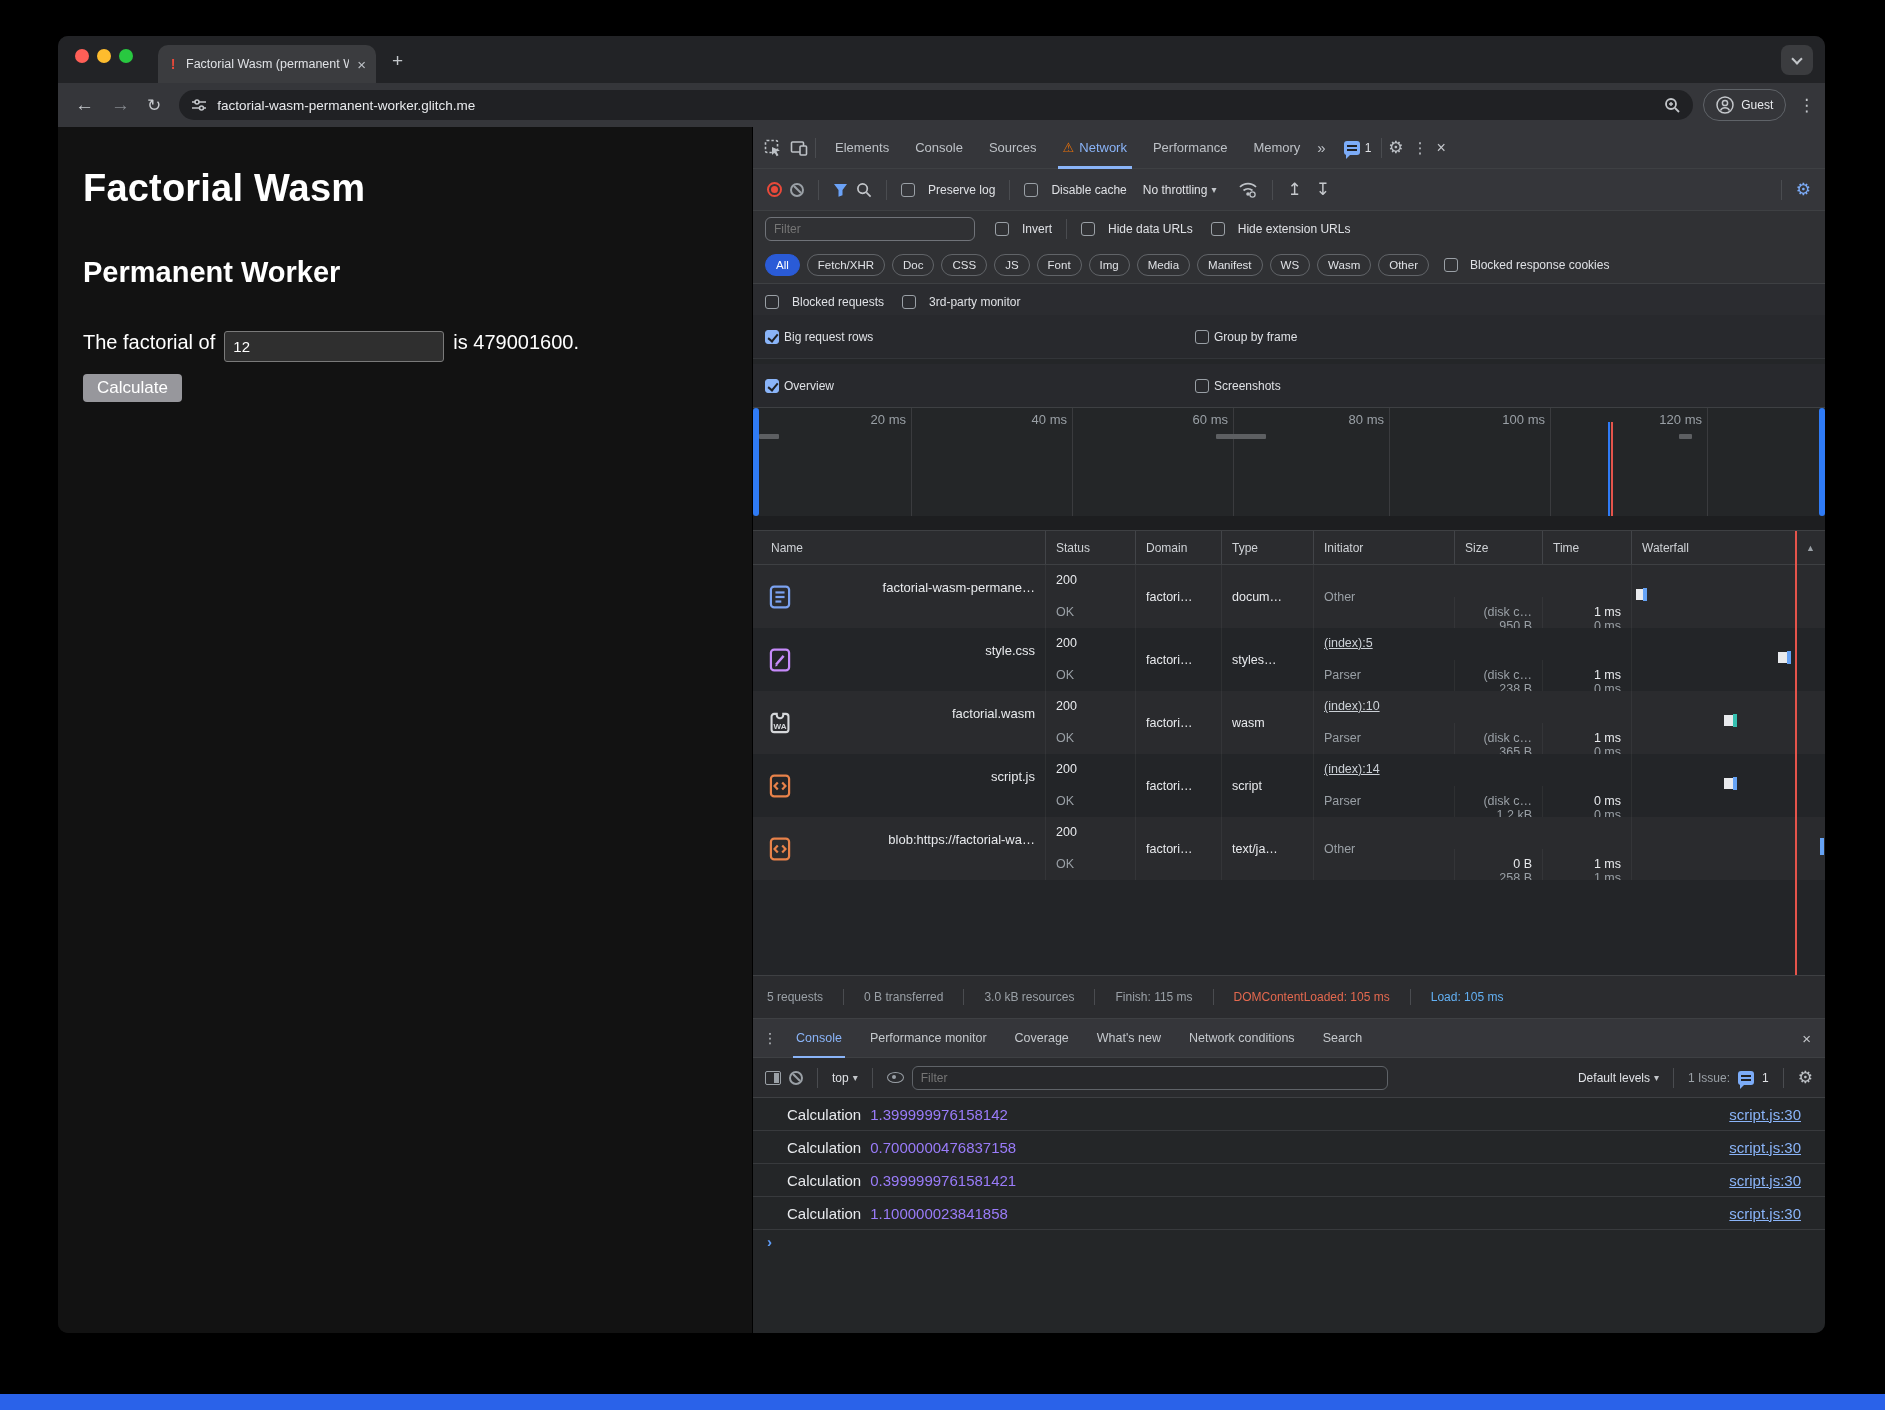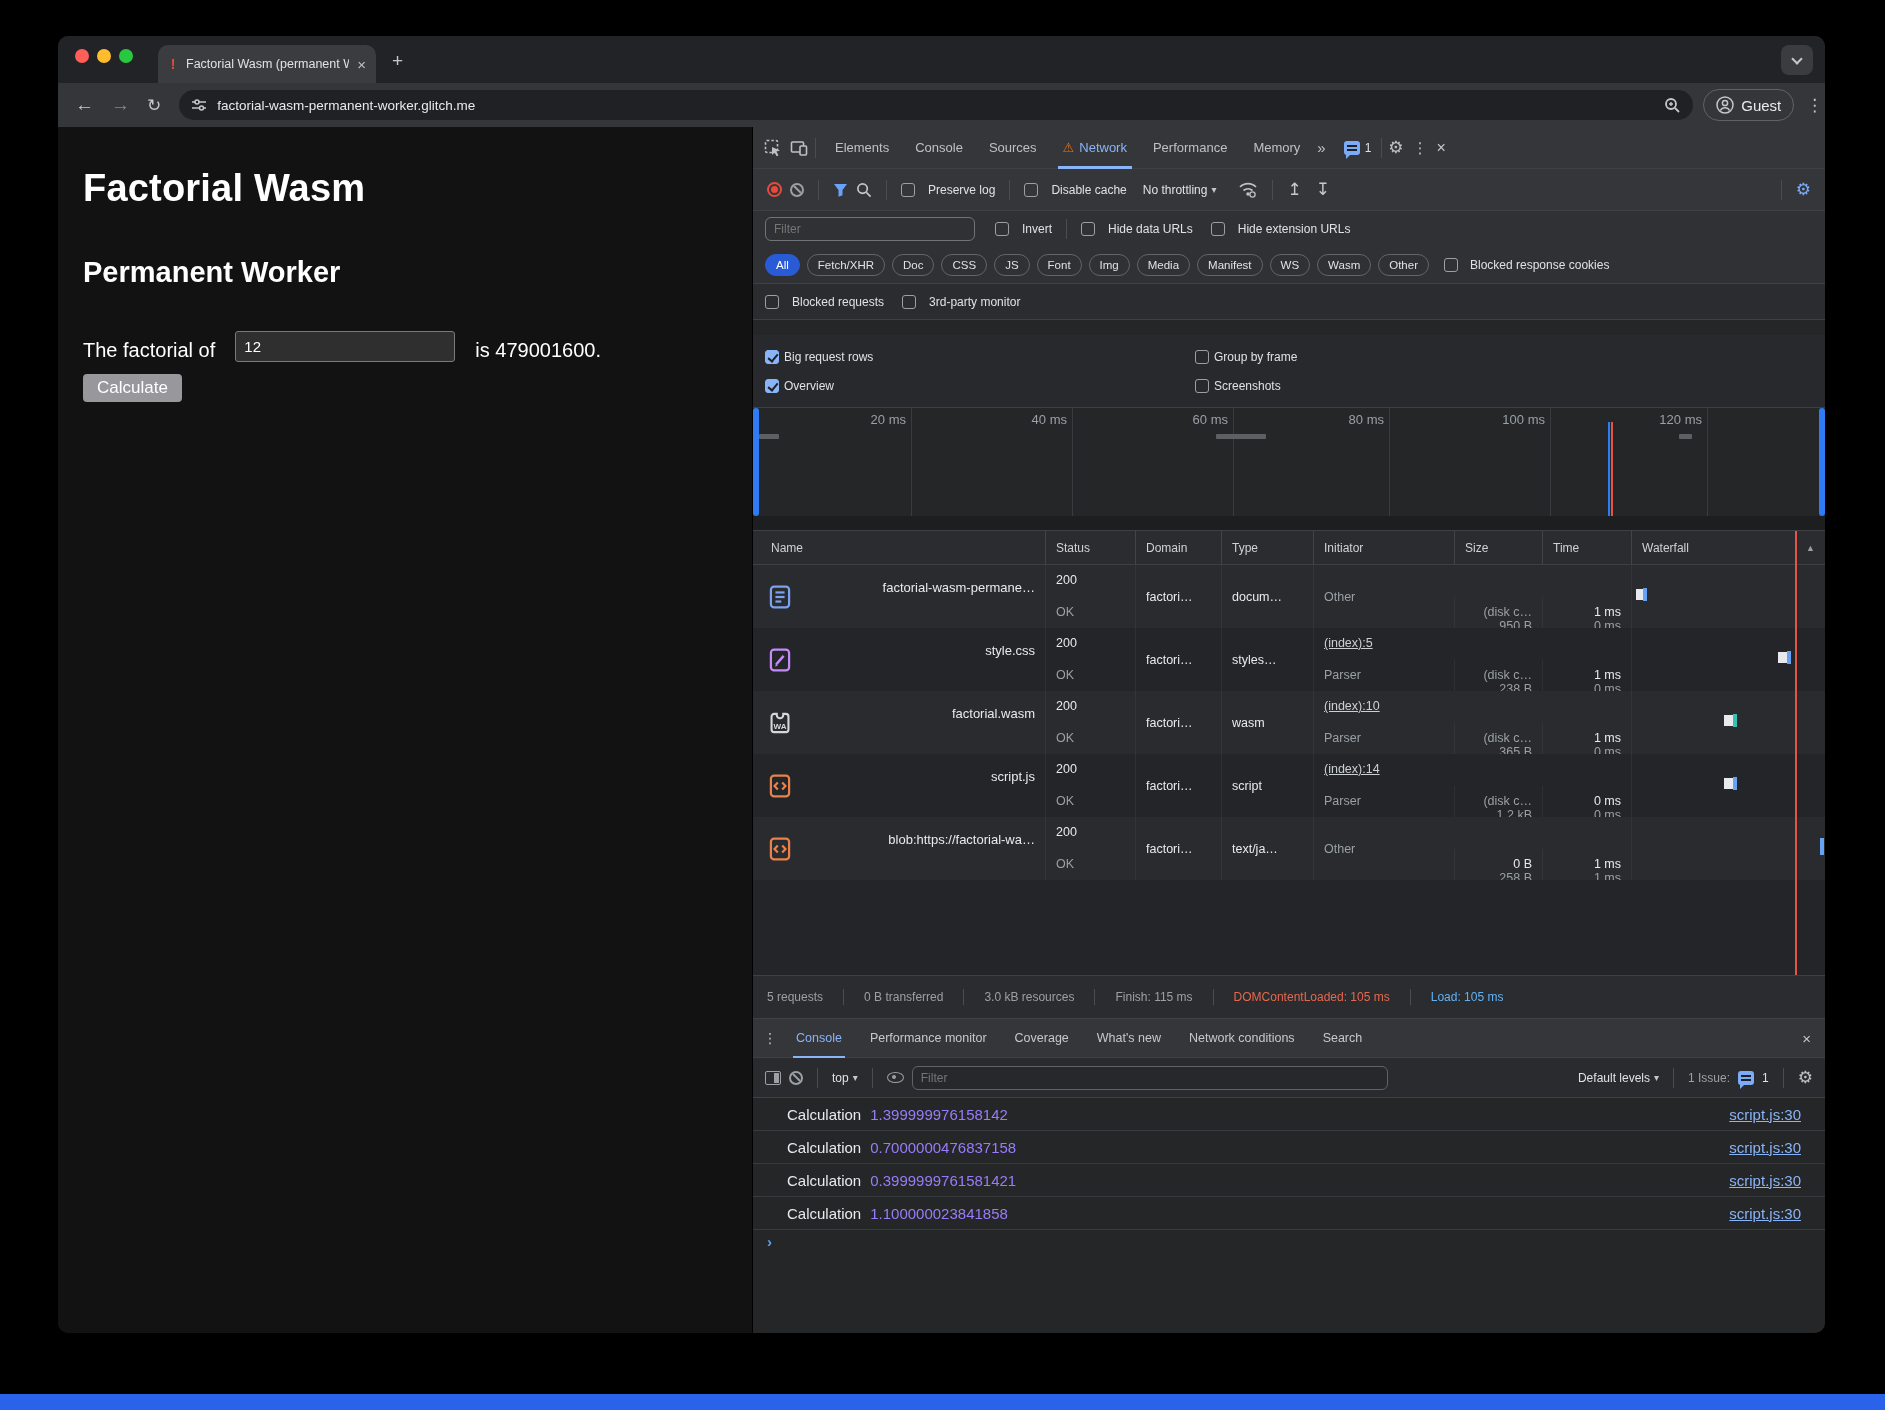--- a/index.html
+++ b/index.html
@@ -17,28 +17,28 @@
   .glyph-btn{color:#bdc1c6;font-size:15px;line-height:1;}
   #newtab{position:absolute;left:334px;top:14px;font-size:19px;color:#c3c6ca;}
   #win-chev{position:absolute;right:12px;top:9px;width:32px;height:30px;background:#3b3c3f;border-radius:8px;display:flex;align-items:center;justify-content:center;}
   .chev-down{border:solid #c3c6ca;border-width:0 2px 2px 0;padding:3px;transform:rotate(45deg);margin-top:-3px;}
   
   #toolbar{position:absolute;left:0;top:47px;right:0;height:44px;background:#35363a;display:flex;align-items:center;}
   .nav-ic{font-size:19px;margin-left:17px;}
   #back-ic{color:#c6c9cd;}#fwd-ic{color:#85898e;}#reload-ic{color:#c6c9cd;font-size:17px;}
   #omnibox{margin-left:18px;width:1514px;height:30px;background:#202124;border-radius:15px;display:flex;align-items:center;padding:0 12px;gap:10px;}
   #url-text{color:#e8eaed;font-size:13.5px;flex:1;}
-  #guest-chip{margin-left:10px;height:32px;border:1px solid #5f6368;border-radius:16px;display:flex;align-items:center;gap:7px;padding:0 12px;color:#e8eaed;font-size:15px;}
+  #guest-chip{margin-left:10px;height:32px;border:1px solid #5f6368;border-radius:16px;display:flex;align-items:center;gap:7px;padding:0 12px;color:#e8eaed;font-size:12px;}
   #menu-dots{margin-left:12px;color:#c3c6ca;font-size:17px;}
   
   #content{position:absolute;left:0;top:91px;right:0;bottom:0;}
   #page{position:absolute;left:0;top:0;width:694px;bottom:0;background:#121212;color:#fff;padding:0 0 0 25px;}
   #page h1{font-size:38px;margin:40px 0 0 0;letter-spacing:.2px;}
   #page h2{font-size:29px;margin:46px 0 0 0;}
-  #fact-row{margin-top:42px;font-size:20px;display:flex;align-items:flex-end;gap:20px;}
+  #fact-row{margin-top:42px;font-size:20px;display:flex;align-items:flex-start;gap:9px;}
   #fact-input{width:220px;height:31px;background:#2f2f2f;border:1px solid #7a7a7a;border-radius:3px;color:#fff;font-size:15px;padding:0 8px;}
   #calc-btn{margin-top:12px;background:#97979c;border:none;border-radius:4px;color:#fff;font-size:17px;padding:4px 14px;}
   
   #dt{position:absolute;left:694px;top:0;width:1073px;bottom:0;background:#242628;border-left:1px solid #000;font-size:12px;color:#dfe1e5;}
   .row{position:absolute;left:0;right:0;display:flex;align-items:center;}
   .vsep{width:1px;height:20px;background:#4a4c50;margin:0 6px;}
   .dim{color:#9aa0a6;}
   
   #dt-tabbar{top:0;height:42px;background:#35363a;border-bottom:1px solid #3e4043;gap:0;}
   .dt-tab{padding:0 13px;height:42px;display:flex;align-items:center;gap:5px;color:#bdc1c6;font-size:13px;position:relative;}
@@ -63,21 +63,21 @@
   .gear{color:#bdc1c6;font-size:17px;}
   .gear.blue{color:#7cacf8;}
   
   #dt-filter{top:84px;height:36px;background:#303134;padding-left:12px;gap:8px;}
   #net-filter-input,#console-filter-input{background:#27282b;border:1px solid #5f6368;border-radius:6px;color:#dfe1e5;font-size:12px;height:24px;padding:0 8px;}
   #net-filter-input{width:210px;background:transparent;border-color:#707379;}
   #dt-chips{top:120px;height:37px;background:#303134;padding-left:12px;gap:7px;border-bottom:1px solid #3e4043;}
   .chip{height:22px;border:1px solid #616468;border-radius:11px;display:flex;align-items:center;padding:0 10px;color:#dfe1e5;font-size:11.5px;}
   .chip.sel{background:#2a5bd7;border-color:#2a5bd7;color:#fff;}
   #dt-blocked{top:157px;height:36px;background:#2b2c30;padding-left:12px;gap:8px;border-bottom:1px solid #3e4043;}
-  #dt-bigrow{top:208px;height:44px;background:#28292d;padding-left:12px;border-bottom:1px solid #333539;}
+  #dt-bigrow{top:188px;height:44px;background:#28292d;padding-left:12px;border-bottom:1px solid #333539;}
   #dt-ovrow{top:237px;height:44px;background:#28292d;padding-left:12px;border-bottom:1px solid #3e4043;}
   .half{width:430px;display:flex;align-items:center;}
   
   #dt-timeline{position:absolute;left:0;right:0;top:281px;height:108px;background:#242628;overflow:hidden;}
   .grid{position:absolute;top:0;bottom:0;width:1px;background:#3a3b3e;}
   .tick{position:absolute;top:4px;font-size:13px;color:#9aa0a6;transform:translateX(-100%);padding-right:5px;}
   .tl-handle{position:absolute;top:0;bottom:0;width:6px;background:#2f7bf6;border-radius:3px;}
   .mini{position:absolute;top:26px;height:5px;background:#5d5f62;border-radius:1px;}
   .evline{position:absolute;top:14px;bottom:0;width:2px;}
   #dt-strip{position:absolute;left:0;right:0;top:389px;height:15px;background:#1d1e20;border-bottom:1px solid #3e4043;}

